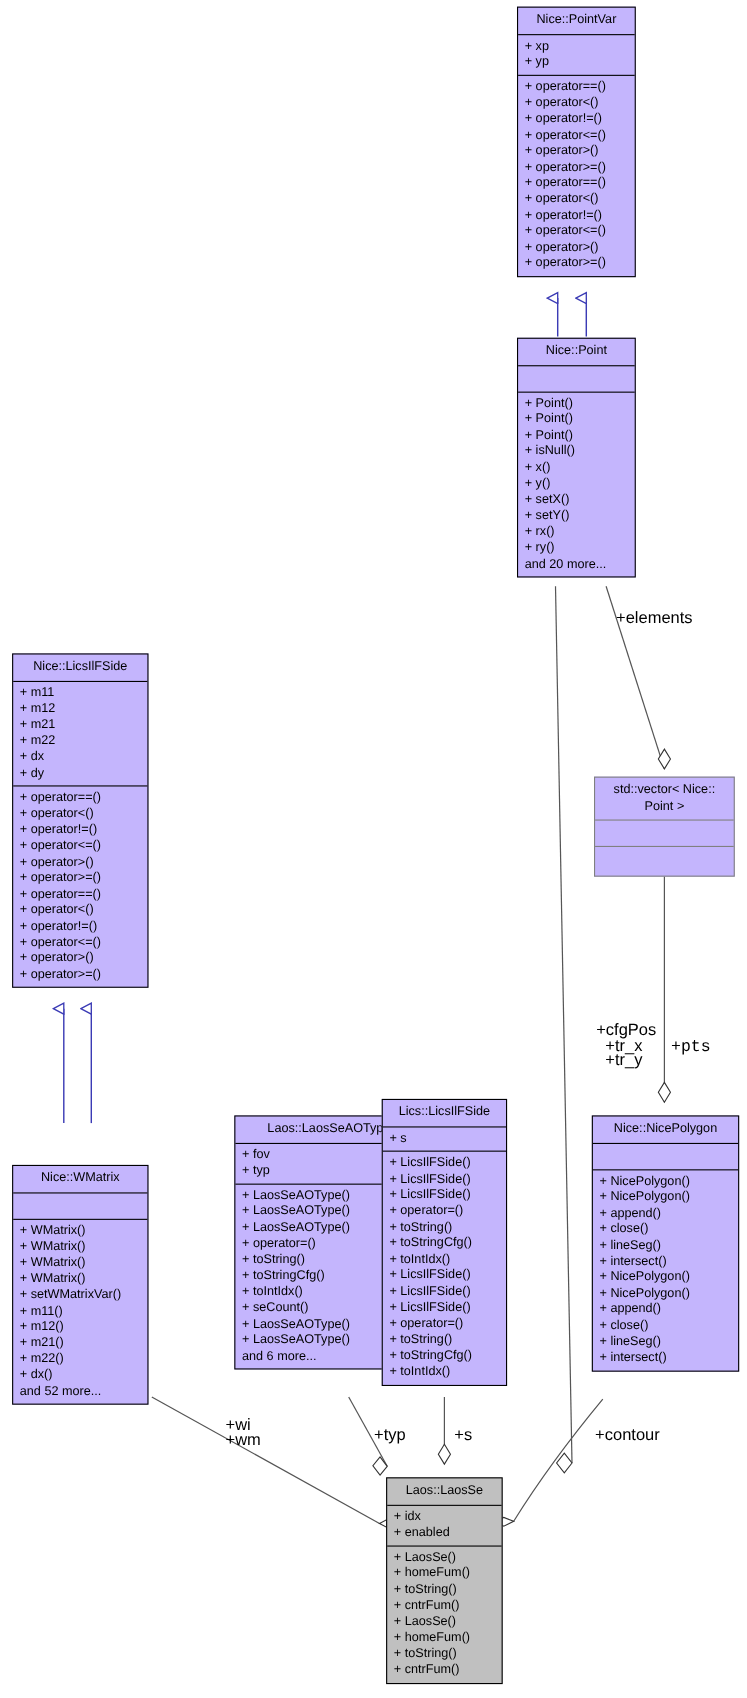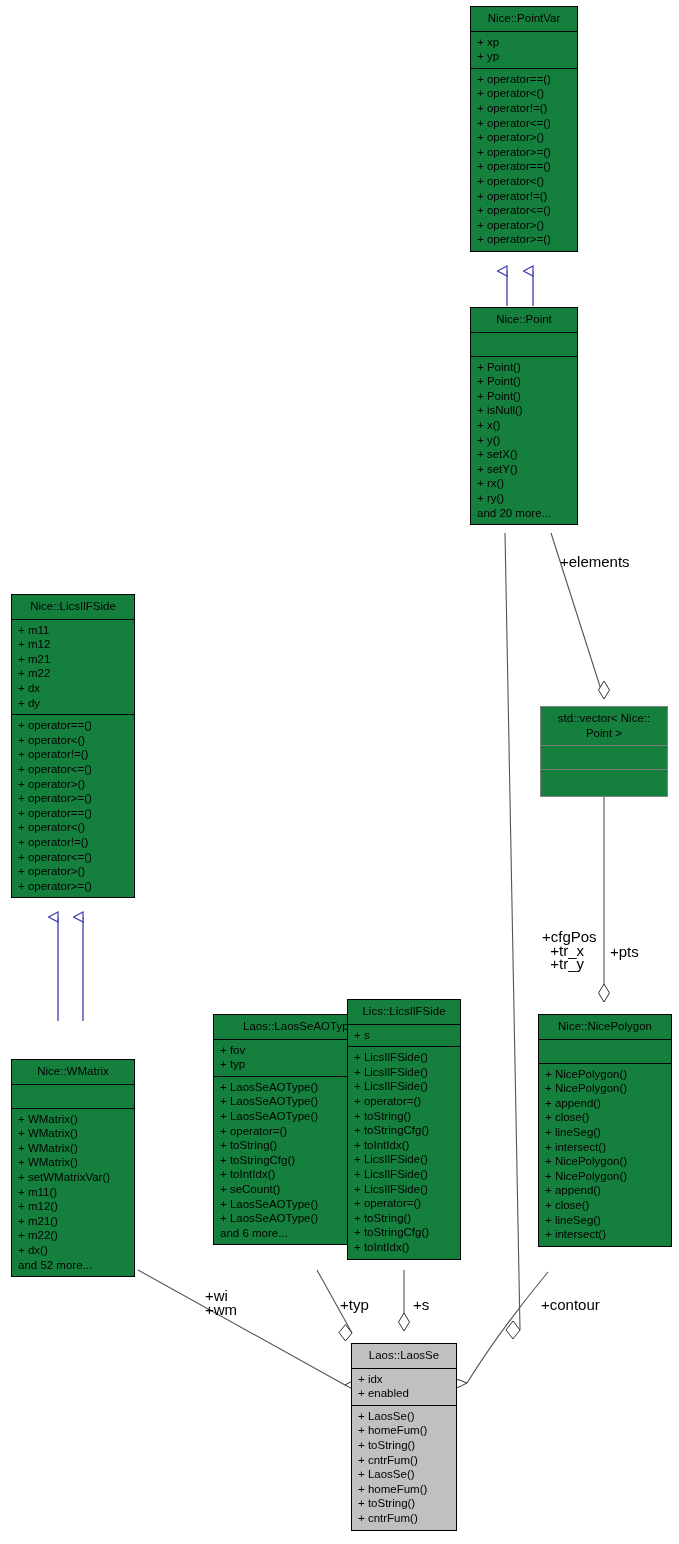--- a/index.html
+++ b/index.html
@@ -28,21 +28,21 @@
     width: 679px;
     height: 1544px;
     pointer-events: none;
   }
 
   
   .uml-box {
     position: absolute;
     box-sizing: border-box;
     border: 1px solid #000000;
-    background: #15803d;
+    background: #c4b5fd;
     font-size: 11.5px;
     line-height: 14.6px;
     color: #000000;
   }
   .uml-box.highlight {
     background: #c0c0c0;
     border: 1px solid #000000;
   }
   .uml-box.faint {
     border: 1px solid #808080;
@@ -313,21 +313,21 @@
         <div class="uml-row">+ cntrFum()</div>
       </div>
   </div>
 
   <div class="edge-label" style="left:560px; top:555px;">+elements</div>
 
   <div class="edge-label" style="left:510px; top:930px;margin-left:32px;">+cfgPos
   +tr_x
   +tr_y</div>
 
-  <div class="edge-label" style="left:610px; top:945px;">+pts</div>
+  <div class="edge-label" style="left:610px; top:945px;font-family:Liberation Mono, monospace;">+pts</div>
 
   <div class="edge-label" style="left:205px; top:1289px;">+wi
 +wm</div>
 
   <div class="edge-label" style="left:340px; top:1298px;text-align:right;">+typ</div>
 
   <div class="edge-label" style="left:413px; top:1298px;">+s</div>
 
   <div class="edge-label" style="left:541px; top:1298px;">+contour</div>
 

